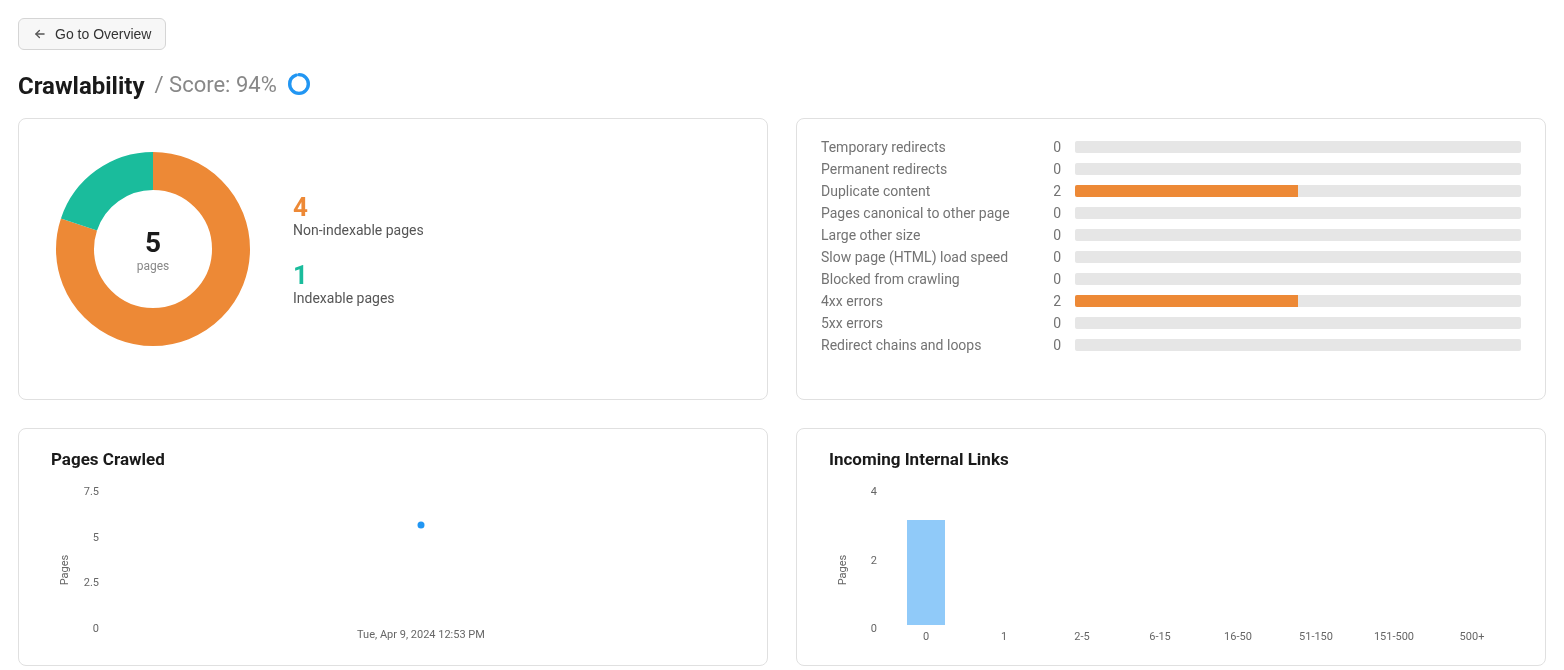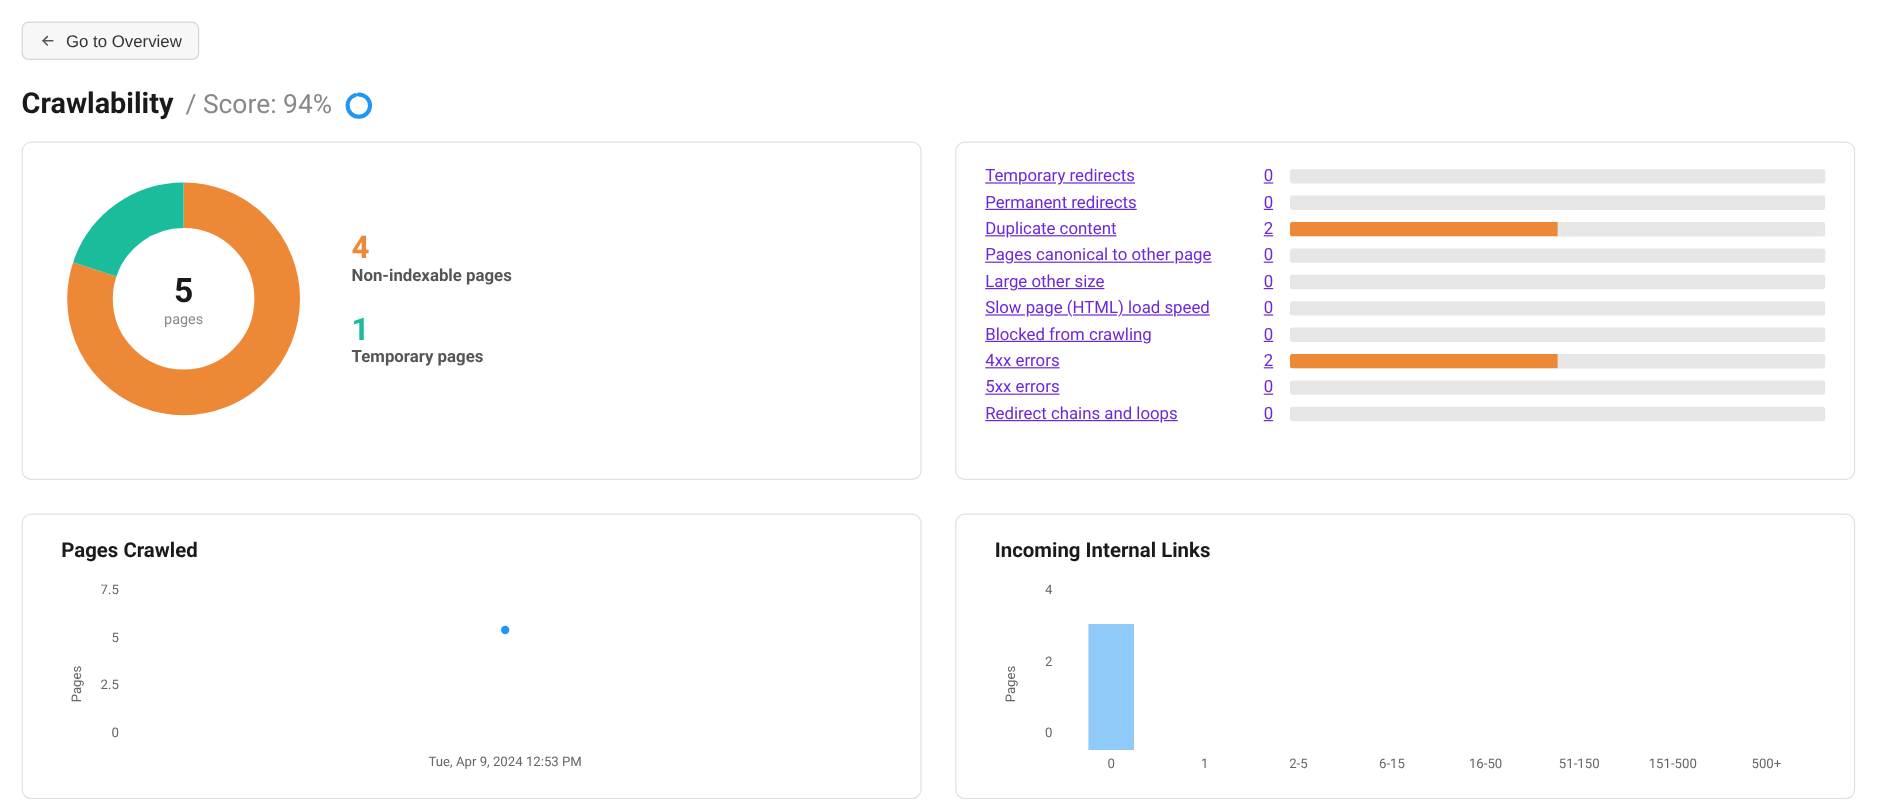--- a/index.html
+++ b/index.html
@@ -29,21 +29,21 @@
     border:1px solid #d5d5d5;
     border-radius:6px;
     background:#f7f7f7;
     font-size:14px;
     color:#333;
     cursor:pointer;
   }
   .back-btn svg{width:14px;height:14px;}
   .title-row{
     display:flex;
-    align-items:flex-end;
+    align-items:flex-start;
     gap:10px;
     margin:22px 0 18px 0;
   }
   .title-main{font-size:24px;font-weight:700;}
   .title-score{font-size:22px;color:#888;}
   .score-ring{width:24px;height:24px;}
   .grid{
     display:grid;
     grid-template-columns:1fr 1fr;
     gap:28px;
@@ -72,34 +72,34 @@
   
   .indexability-body{display:flex;align-items:center;gap:40px;padding:10px 10px 30px 10px;}
   .donut-wrap{position:relative;width:200px;height:200px;}
   .donut-wrap svg{width:200px;height:200px;transform:rotate(-90deg);}
   .donut-center{position:absolute;inset:0;display:flex;flex-direction:column;align-items:center;justify-content:center;}
   .donut-center .n{font-size:28px;font-weight:700;}
   .donut-center .lbl{font-size:12px;color:#888;}
   .index-stats .num{font-size:26px;font-weight:700;}
   .index-stats .num.orange{color:var(--orange);}
   .index-stats .num.green{color:var(--green);}
-  .index-stats .desc{font-size:14px;color:#555;margin-bottom:22px;font-weight:bold;}
+  .index-stats .desc{font-size:14px;color:#555;margin-bottom:22px;}
   
-  .waste-row{display:flex;align-items:center;gap:14px;font-size:14px;color:#6d28d9;margin-bottom:6px;text-decoration:underline;}
+  .waste-row{display:flex;align-items:center;gap:14px;font-size:14px;color:#737373;margin-bottom:6px;}
   .waste-label{width:210px;}
   .waste-val{width:16px;text-align:right;}
   .waste-bar{flex:1;height:12px;background:var(--bar-bg);border-radius:2px;overflow:hidden;}
   .waste-bar-fill{height:100%;background:var(--orange);}
   
   .chart-area{position:relative;height:170px;margin-left:12px;}
   .axis-label-y{
     position:absolute;left:-6px;top:50%;transform:translateY(-50%) rotate(-90deg);
     transform-origin:center;font-size:11px;color:#666;
   }
-  .y-ticks{position:absolute;left:18px;top:0;bottom:38px;display:flex;flex-direction:column;justify-content:space-between;font-size:11px;color:#666;text-align:right;width:26px;}
+  .y-ticks{position:absolute;left:18px;top:0;bottom:20px;display:flex;flex-direction:column;justify-content:space-between;font-size:11px;color:#666;text-align:right;width:26px;}
   .plot{position:absolute;left:54px;right:10px;top:0;bottom:30px;}
   .dot{position:absolute;width:7px;height:7px;border-radius:50%;background:var(--blue);transform:translate(-50%,-50%);}
   .x-tick-label{position:absolute;bottom:14px;left:54px;right:10px;text-align:center;font-size:11px;color:#666;}
   
   .bar-chart{position:relative;height:170px;margin-left:12px;}
   .bar-plot{position:absolute;left:54px;right:10px;top:0;bottom:30px;display:flex;align-items:flex-end;}
   .bar-col{flex:1;display:flex;flex-direction:column;align-items:center;justify-content:flex-end;height:100%;}
   .bar{width:38px;background:#90caf9;}
   .bar-x-labels{position:absolute;left:54px;right:10px;bottom:12px;display:flex;font-size:11px;color:#666;}
   .bar-x-labels span{flex:1;text-align:center;}
@@ -142,21 +142,21 @@
         </svg>
         <div class="donut-center">
           <div class="n">5</div>
           <div class="lbl">pages</div>
         </div>
       </div>
       <div class="index-stats">
         <div class="num orange">4</div>
         <div class="desc">Non-indexable pages</div>
         <div class="num green">1</div>
-        <div class="desc" style="margin-bottom:0">Temporary pages</div>
+        <div class="desc" style="margin-bottom:0">Indexable pages</div>
       </div>
     </div>
   </div>
 
   <div class="panel">
     <div id="waste-rows">
         <div class="waste-row">
           <div class="waste-label">Temporary redirects</div>
           <div class="waste-val">0</div>
           <div class="waste-bar">

